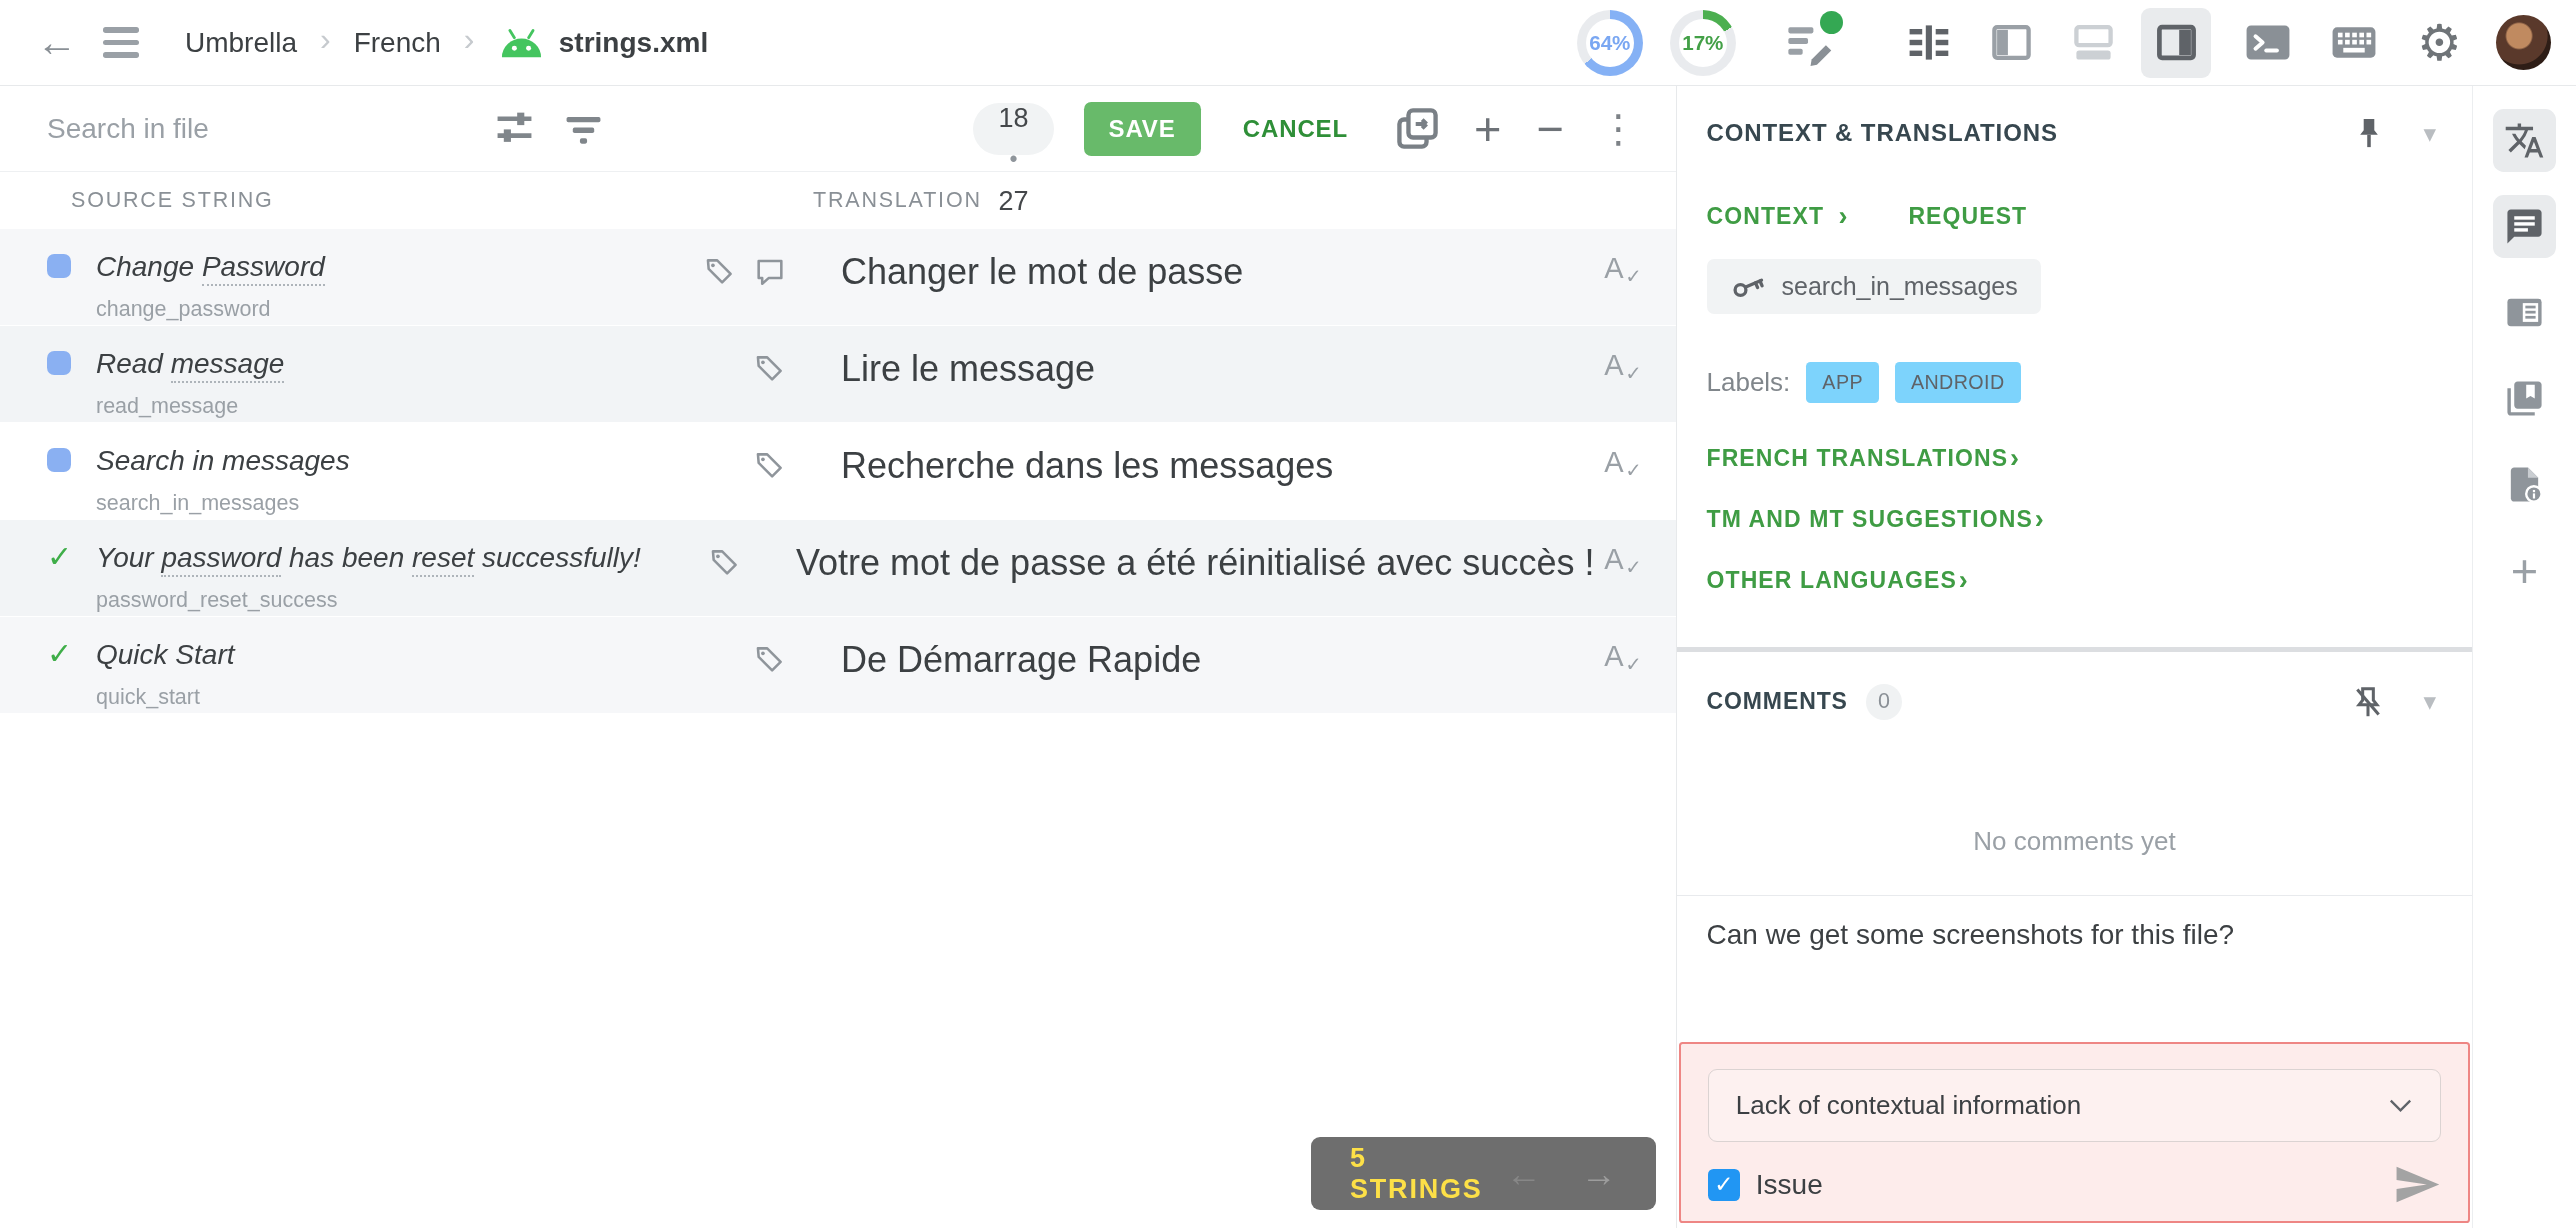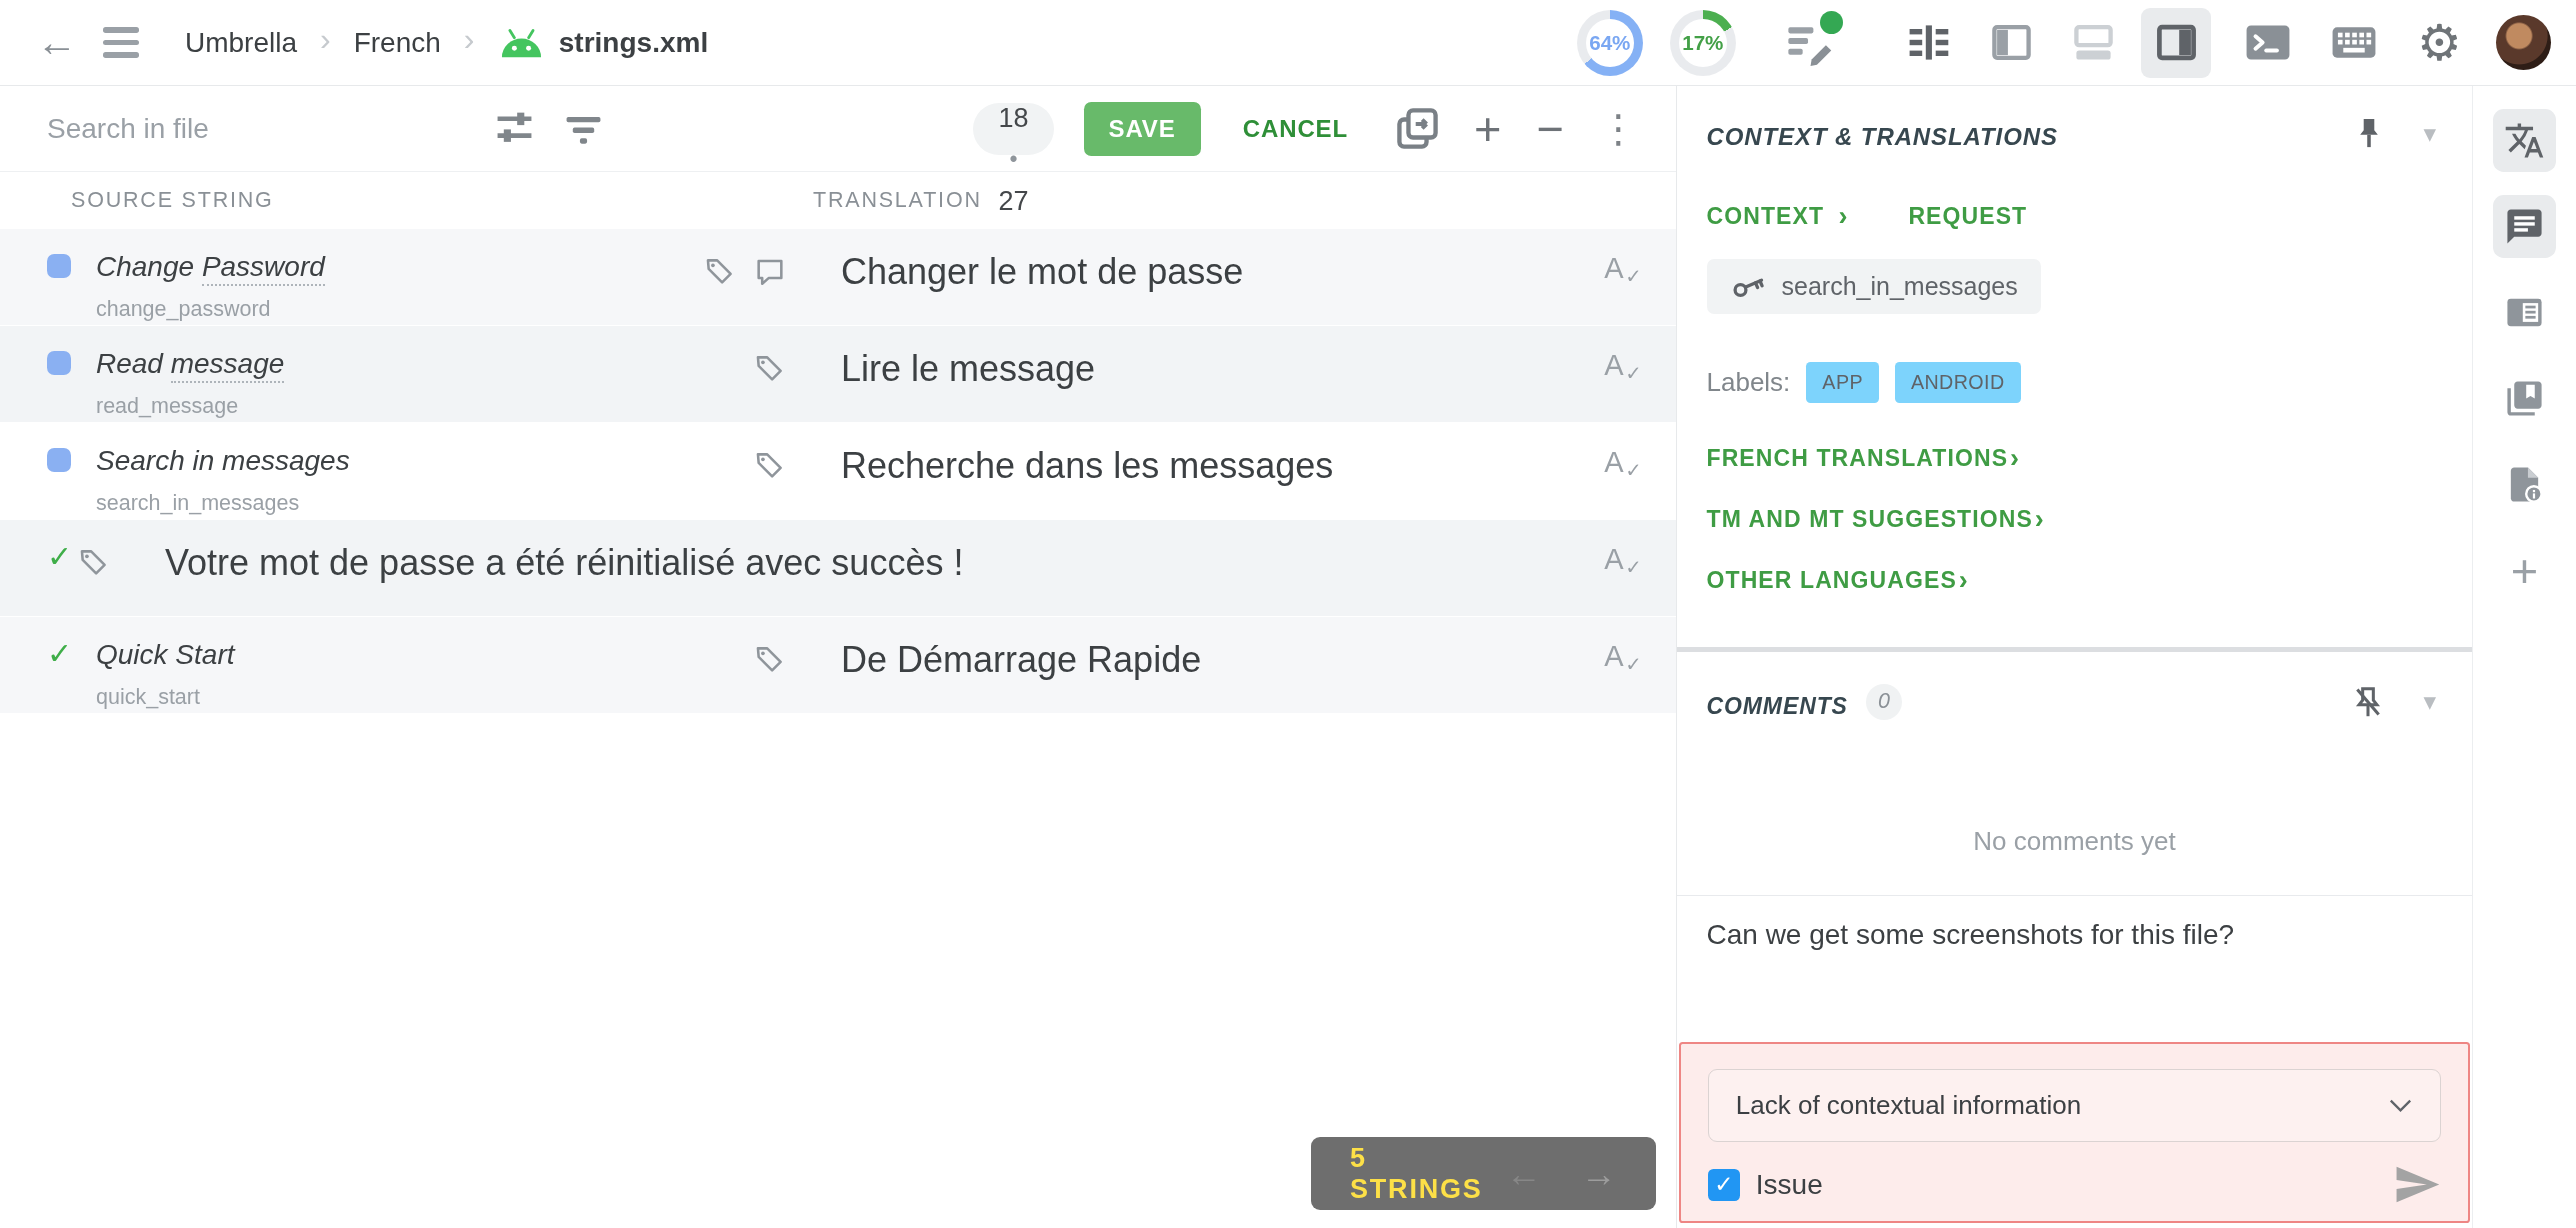--- a/index.html
+++ b/index.html
@@ -66,21 +66,21 @@
   .spell .A{font-size:29px;} .spell .v{font-size:19.7px;position:relative;top:12.5px;left:1.8px;font-weight:700;}
   .filler{flex:1;background:#fff;}
   
   .pager{position:absolute;left:1311px;top:1051px;width:345px;height:73px;background:#6e6e6e;border-radius:9px;
      display:flex;align-items:center;padding:0 39px;box-sizing:border-box;cursor:pointer;}
   .pager .lbl{font-size:27px;font-weight:700;letter-spacing:1.8px;color:#fde047;}
   .pager .nav{margin-left:auto;display:flex;gap:39px;font-size:36px;}
   .pager .nav .prev{color:#878787;} .pager .nav .next{color:#9d9d9d;}
   
   .panel{width:796px;flex:none;border-left:1.8px solid #e7e9eb;box-sizing:border-box;display:flex;flex-direction:column;background:#fff;}
-  .p-row{display:flex;align-items:flex-end;font-style:italic;}
+  .p-row{display:flex;align-items:center;}
   .p-header{margin:29px 36px 0 29.5px;}
   .p-title{font-size:24px;font-weight:700;letter-spacing:0.9px;color:#37474f;}
   .p-actions{margin-left:auto;display:flex;align-items:center;gap:39px;}
   .caret{font-size:25px;color:#b9bdc1;cursor:pointer;}
   .p-tabs{margin:50px 29.5px 0;display:flex;align-items:center;gap:12.5px;}
   .green-link{font-size:23px;font-weight:700;letter-spacing:1.1px;color:#3f9c44;cursor:pointer;}
   .green-sep{font-size:27px;color:#3f9c44;font-weight:700;margin:0 9px 0 1.8px;}
   .tab-gap{width:27px;}
   .key-pill{margin:27px 29.5px 0;display:inline-flex;align-items:center;gap:16px;background:#f1f3f4;border-radius:7.2px;
      height:55px;padding:0 23px;align-self:flex-start;cursor:pointer;}
@@ -344,20 +344,24 @@
         </div>
         <div class="trans">Recherche dans les messages</div>
         <div class="spell">
           <span class="A">A</span>
             <span class="v">✓</span>
         </div>
       </div>
 
       <div class="row bg2">
         <span class="status"><span class="chk-g">✓</span></span>
+        <div class="src">
+          <div class="src-text"><span>Your </span><span class="term">password</span><span> has been </span><span class="term">reset</span><span> successfully!</span></div>
+          <div class="key">password_reset_success</div>
+        </div>
         <div class="row-icons">
           <svg width="34" height="34" viewBox="0 0 24 24">
             <path d="M3.5 4.5 h6.5 l9.5 9.5 -6 6 -9.5-9.5 z" fill="none" stroke="#8f959b" stroke-width="1.8" stroke-linejoin="round"></path>
             <circle cx="7" cy="8" r="1.3" fill="#8f959b"></circle>
           </svg>
         </div>
         <div class="trans">Votre mot de passe a été réinitialisé avec succès !</div>
         <div class="spell">
           <span class="A">A</span>
             <span class="v">✓</span>

